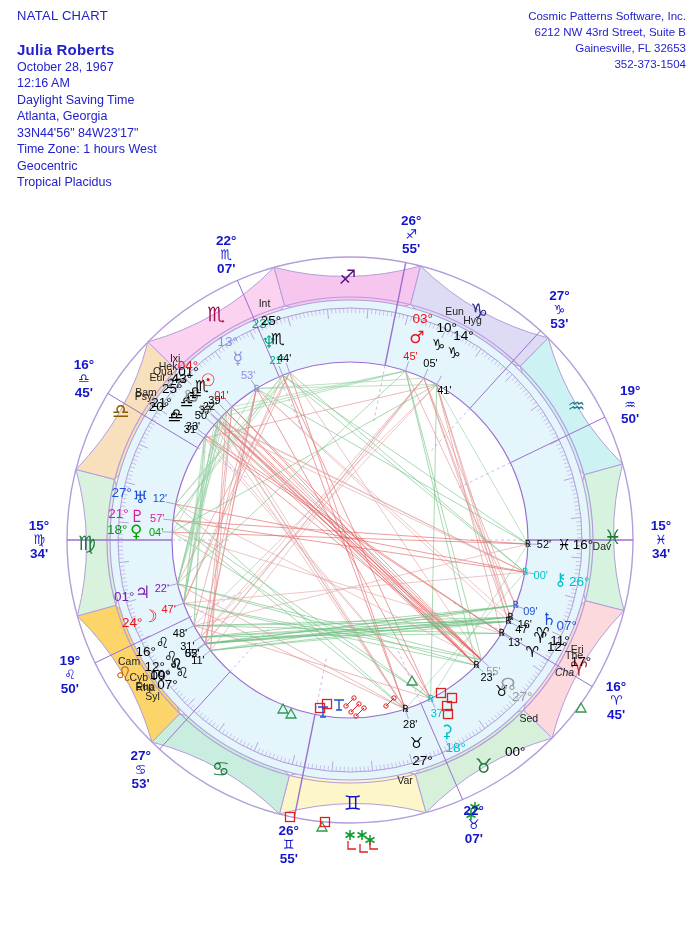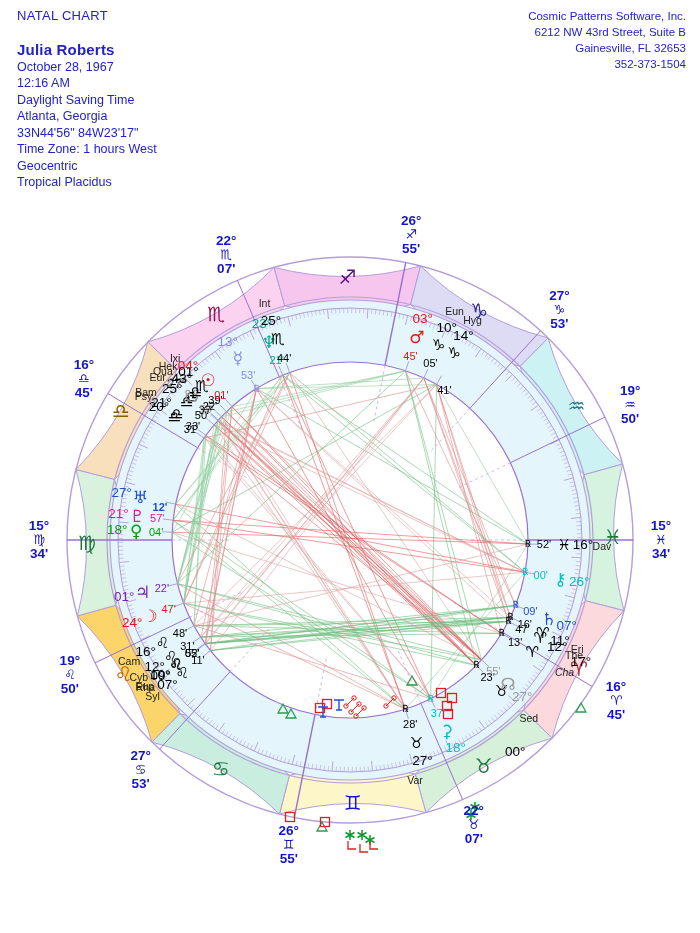--- a/index.html
+++ b/index.html
@@ -734,21 +734,21 @@
         <div class="cusp-stack" style="left: 559.374px; top: 120.036px; transform: translate(-50%, -50%);"><span>27°</span><span class="sg" style="font-family:'DejaVu Sans',sans-serif">♑</span><span>53'</span></div>
         <div class="cusp-stack" style="left: 630.156px; top: 214.969px; transform: translate(-50%, -50%);"><span>19°</span><span class="sg" style="font-family:'DejaVu Sans',sans-serif">♒</span><span>50'</span></div>
         <div class="cusp-stack" style="left: 661px; top: 350px; transform: translate(-50%, -50%);"><span>15°</span><span class="sg" style="font-family:'DejaVu Sans',sans-serif">♓</span><span>34'</span></div>
       </div>
 
     <div id="point-layer">
         <div class="pt" style="left: 416.485px; top: 553.41px; transform: translate(-50%, -50%);"><span class="gly blk" style="font-family:'DejaVu Sans',sans-serif">♉</span></div>
         <div class="pt deg blk" style="left: 422.388px; top: 571.47px; transform: translate(-50%, -50%);">27°</div>
         <div class="pt min blk" style="left: 410.271px; top: 534.4px; transform: translate(-50%, -50%);">28'</div>
         <div class="pt rx blk" style="left: 405.3px; top: 519.192px; transform: translate(-50%, -50%);">℞</div>
-        <div class="pt abbr" style="left: 415px; top: 589.53px; transform: translate(-50%, -50%);">Var</div>
+        <div class="pt abbr" style="left: 405px; top: 589.53px; transform: translate(-50%, -50%);">Var</div>
         <div class="pt" style="left: 446.988px; top: 540.76px; transform: translate(-50%, -50%);"><span class="glyB cyn" style="font-family:'DejaVu Sans',sans-serif">⚳</span></div>
         <div class="pt deg cyn" style="left: 455.599px; top: 557.697px; transform: translate(-50%, -50%);">18°</div>
         <div class="pt min cyn" style="left: 437.923px; top: 522.932px; transform: translate(-50%, -50%);">37'</div>
         <div class="pt rx cyn" style="left: 430.672px; top: 508.67px; transform: translate(-50%, -50%);">℞</div>
         <div class="pt" style="left: 501.804px; top: 500.836px; transform: translate(-50%, -50%);"><span class="gly blk" style="font-family:'DejaVu Sans',sans-serif">♉</span></div>
         <div class="pt deg blk" style="left: 515.282px; top: 514.228px; transform: translate(-50%, -50%); margin-top: 48px;">00°</div>
         <div class="pt min blk" style="left: 487.617px; top: 486.739px; transform: translate(-50%, -50%);">23'</div>
         <div class="pt rx blk" style="left: 476.267px; top: 475.462px; transform: translate(-50%, -50%);">℞</div>
         <div class="pt abbr" style="left: 528.76px; top: 527.62px; transform: translate(-50%, -50%);">Sed</div>
         <div class="pt" style="left: 508.155px; top: 494.163px; transform: translate(-50%, -50%);"><span class="glyB gry" style="font-family:'DejaVu Sans',sans-serif">☊</span></div>
@@ -809,21 +809,21 @@
         <div class="pt deg pur" style="left: 124.119px; top: 407.157px; transform: translate(-50%, -50%);">01°</div>
         <div class="pt min pur" style="left: 161.928px; top: 397.59px; transform: translate(-50%, -50%);">22'</div>
         <div class="pt" style="left: 136.204px; top: 340.665px; transform: translate(-50%, -50%);"><span class="glyB grn" style="font-family:'DejaVu Sans',sans-serif">♀</span></div>
         <div class="pt deg grn" style="left: 117.222px; top: 339.837px; transform: translate(-50%, -50%);">18°</div>
         <div class="pt min grn" style="left: 156.185px; top: 341.538px; transform: translate(-50%, -50%);">04'</div>
         <div class="pt" style="left: 137.327px; top: 326.208px; transform: translate(-50%, -50%);"><span class="glyB mag" style="font-family:'DejaVu Sans',sans-serif">♇</span></div>
         <div class="pt deg mag" style="left: 118.445px; top: 324.095px; transform: translate(-50%, -50%);">21°</div>
         <div class="pt min mag" style="left: 157.203px; top: 328.431px; transform: translate(-50%, -50%);">57'</div>
         <div class="pt" style="left: 140.396px; top: 306.847px; transform: translate(-50%, -50%);"><span class="glyB blu" style="font-family:'DejaVu Sans',sans-serif">♅</span></div>
         <div class="pt deg blu" style="left: 121.786px; top: 303.016px; transform: translate(-50%, -50%);">27°</div>
-        <div class="pt min blu" style="left: 159.985px; top: 317px; transform: translate(-50%, -50%); font-weight: bold;">12'</div>
+        <div class="pt min blu" style="left: 159.985px; top: 308px; transform: translate(-50%, -50%);">12'</div>
         <div class="pt" style="left: 174.594px; top: 227.408px; transform: translate(-50%, -50%);"><span class="gly blk" style="font-family:'DejaVu Sans',sans-serif">♎</span></div>
         <div class="pt deg blk" style="left: 159.021px; top: 216.523px; transform: translate(-50%, -50%);">20°</div>
         <div class="pt min blk" style="left: 190.987px; top: 238.865px; transform: translate(-50%, -50%);">31'</div>
         <div class="pt abbr" style="left: 143.448px; top: 205.639px; transform: translate(-50%, -50%);">Psy</div>
         <div class="pt" style="left: 176.834px; top: 224.264px; transform: translate(-50%, -50%);"><span class="gly blk" style="font-family:'DejaVu Sans',sans-serif">♎</span></div>
         <div class="pt deg blk" style="left: 161.459px; top: 213.101px; transform: translate(-50%, -50%);">21°</div>
         <div class="pt min blk" style="left: 193.018px; top: 236.015px; transform: translate(-50%, -50%);">33'</div>
         <div class="pt abbr" style="left: 146.085px; top: 201.937px; transform: translate(-50%, -50%);">Bam</div>
         <div class="pt" style="left: 186.708px; top: 211.682px; transform: translate(-50%, -50%);"><span class="gly blk" style="font-family:'DejaVu Sans',sans-serif">♎</span></div>
         <div class="pt deg blk" style="left: 172.211px; top: 199.401px; transform: translate(-50%, -50%);">25°</div>

